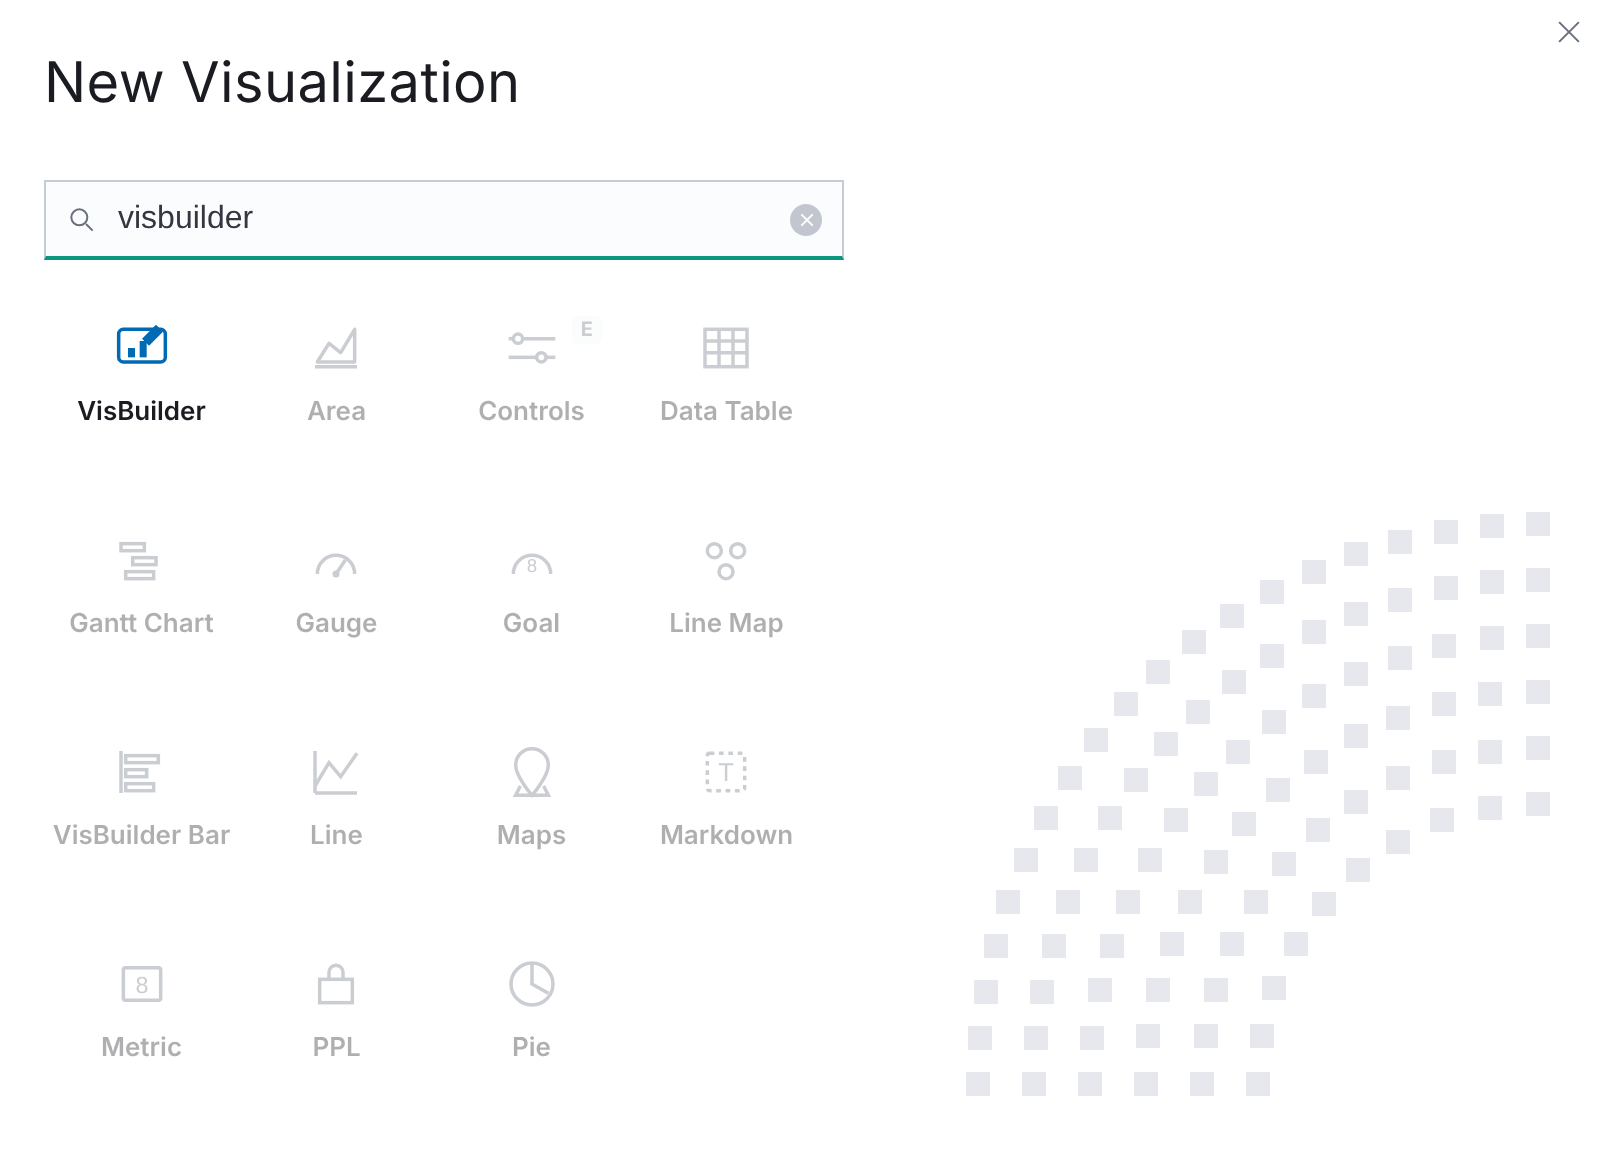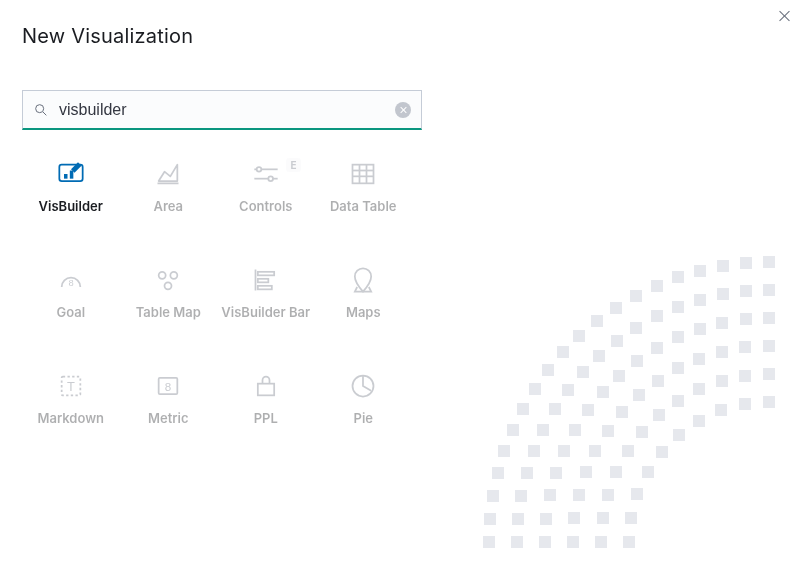--- a/index.html
+++ b/index.html
@@ -30,21 +30,21 @@
     height: 14px;
     background: #69707d;
   }
   .close::before { transform: rotate(45deg); }
   .close::after { transform: rotate(-45deg); }
 
   .title {
     position: absolute;
     left: 22px;
     top: 24px;
-    font-size: 20px;
+    font-size: 28px;
     font-weight: 400;
     color: #1a1c21;
     letter-spacing: 0.2px;
   }
 
   .search-wrap {
     position: absolute;
     left: 22px;
     top: 90px;
     width: 400px;
@@ -335,35 +335,53 @@
         <div class="label">Controls</div>
       </div>
       <div class="tile dim">
         <svg viewBox="0 0 24 24" class="icon">
           <use href="#ic-data-table"></use>
         </svg>
         <div class="label">Data Table</div>
       </div>
       <div class="tile dim">
         <svg viewBox="0 0 24 24" class="icon">
+          <use href="#ic-gantt"></use>
+        </svg>
+        <div class="label">Gantt Chart</div>
+      </div>
+      <div class="tile dim">
+        <svg viewBox="0 0 24 24" class="icon">
+          <use href="#ic-gauge"></use>
+        </svg>
+        <div class="label">Gauge</div>
+      </div>
+      <div class="tile dim">
+        <svg viewBox="0 0 24 24" class="icon">
           <use href="#ic-goal"></use>
         </svg>
         <div class="label">Goal</div>
       </div>
       <div class="tile dim">
         <svg viewBox="0 0 24 24" class="icon">
           <use href="#ic-heat-map"></use>
         </svg>
-        <div class="label">Table Map</div>
+        <div class="label">Line Map</div>
       </div>
       <div class="tile dim">
         <svg viewBox="0 0 24 24" class="icon">
           <use href="#ic-horizontal-bar"></use>
         </svg>
         <div class="label">VisBuilder Bar</div>
+      </div>
+      <div class="tile dim">
+        <svg viewBox="0 0 24 24" class="icon">
+          <use href="#ic-line"></use>
+        </svg>
+        <div class="label">Line</div>
       </div>
       <div class="tile dim">
         <svg viewBox="0 0 24 24" class="icon">
           <use href="#ic-maps"></use>
         </svg>
         <div class="label">Maps</div>
       </div>
       <div class="tile dim">
         <svg viewBox="0 0 24 24" class="icon">
           <use href="#ic-markdown"></use>

